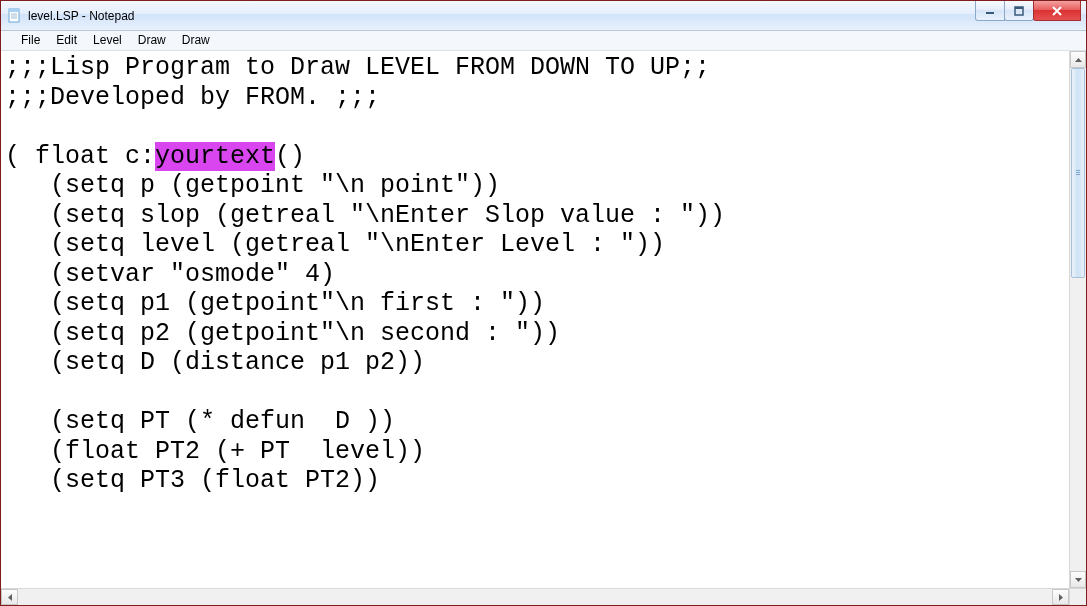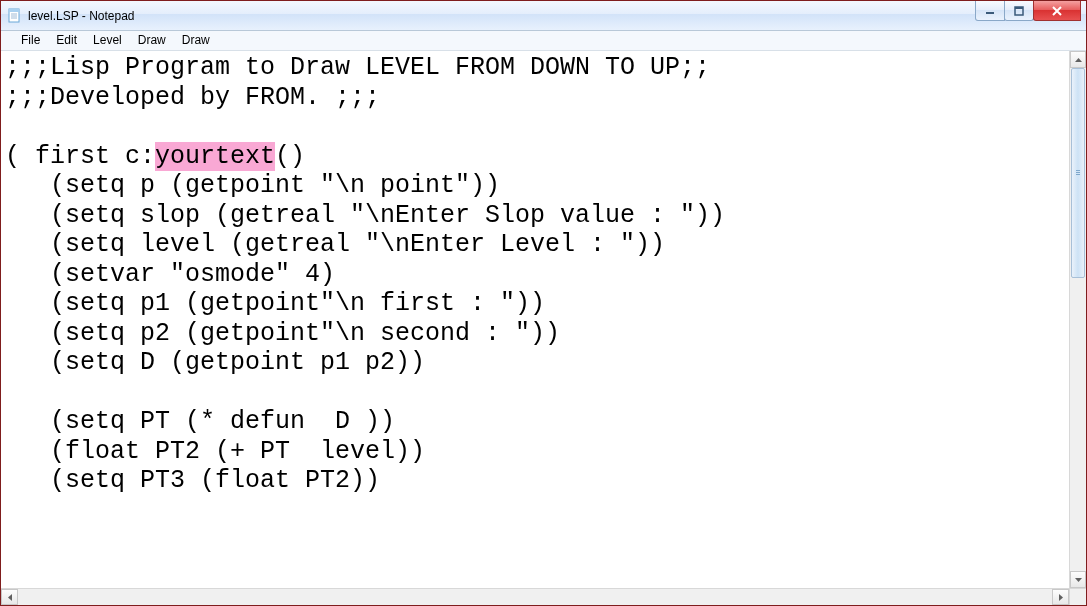--- a/index.html
+++ b/index.html
@@ -93,21 +93,21 @@
     font-family: Consolas, "Courier New", monospace;
     font-size: 25px;
     line-height: 1.18;
     white-space: pre;
     padding: 2px 4px;
     color: #000;
     overflow: hidden;
     letter-spacing: 0px;
   }
   .hl {
-    background: #f9a8d4;
+    background: #d946ef;
     color: #000;
   }
   .scrollbar-v {
     width: 17px;
     background: #f0f0f0;
     border-left: 1px solid #d8d8d8;
     display: flex;
     flex-direction: column;
   }
   .sb-btn {
@@ -199,28 +199,28 @@
     <span class="menu-item">Edit</span>
     <span class="menu-item">Level</span>
     <span class="menu-item">Draw</span>
     <span class="menu-item">Draw</span>
   </div>
 
   <div class="content-wrap">
     <div class="editor"><span>;;;Lisp Program to Draw LEVEL FROM DOWN TO UP;;</span>
 <span>;;;Developed by FROM. ;;;</span>
 <span></span>
-<span>( first c:</span><span class="hl">yourtext</span><span>()</span>
+<span>( float c:</span><span class="hl">yourtext</span><span>()</span>
 <span>   (setq p (getpoint "\n point"))</span>
 <span>   (setq slop (getreal "\nEnter Slop value : "))</span>
 <span>   (setq level (getreal "\nEnter Level : "))</span>
 <span>   (setvar "osmode" 4)</span>
 <span>   (setq p1 (getpoint"\n first : "))</span>
 <span>   (setq p2 (getpoint"\n second : "))</span>
-<span>   (setq D (getpoint p1 p2))</span>
+<span>   (setq D (distance p1 p2))</span>
 <span></span>
 <span>   (setq PT (* defun  D ))</span>
 <span>   (float PT2 (+ PT  level))</span>
 <span>   (setq PT3 (float PT2))</span></div>
 
     <div class="scrollbar-v">
       <div class="sb-btn">
         <svg width="7" height="4">
             <path d="M0 4 L3.5 0 L7 4 Z" fill="#606060"></path>
           </svg>

